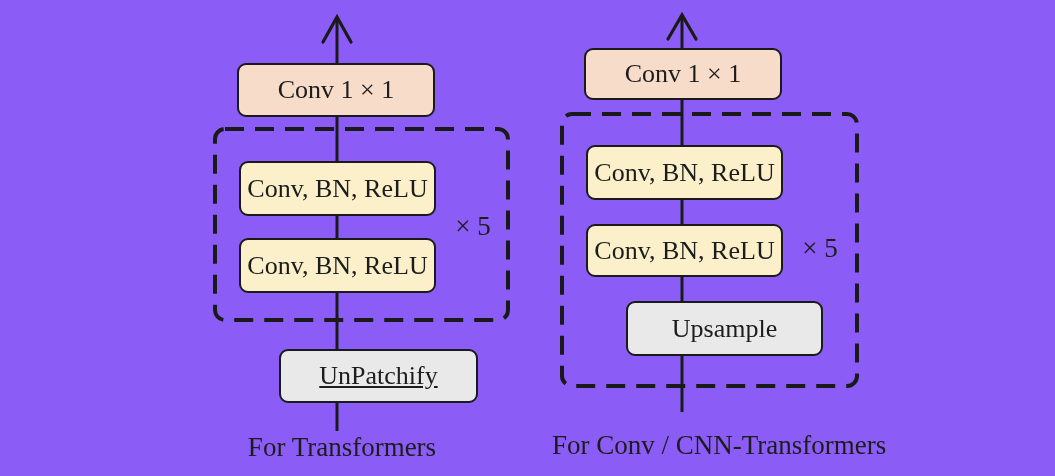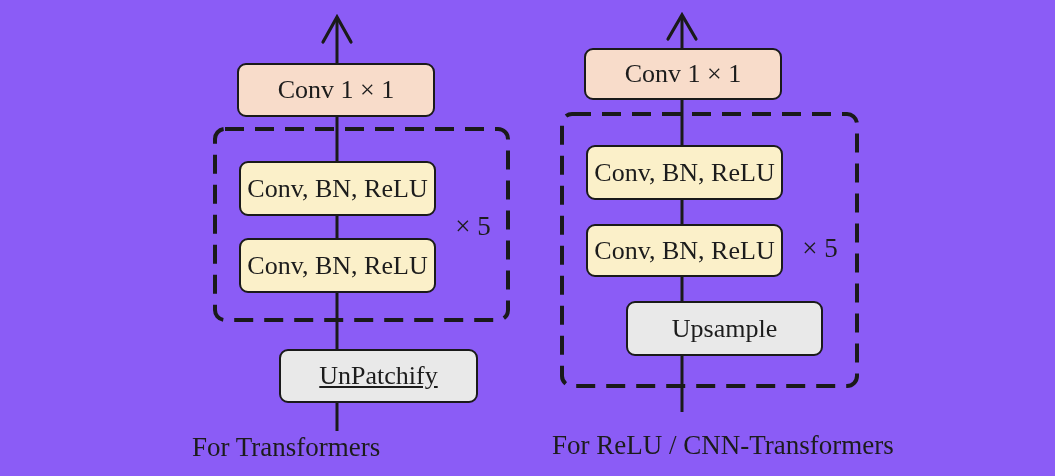--- a/index.html
+++ b/index.html
@@ -37,20 +37,21 @@
     line-height: 28px;
     color: var(--text);
     text-align: center;
     white-space: nowrap;
   }
   .caption {
     position: absolute;
     font-size: 27px;
     line-height: 28px;
     color: var(--text);
+    text-align: center;
     white-space: nowrap;
   }
   
   #l-conv  { left: 237px; top: 63px;  width: 198px; height: 54px; }
   #l-relu1 { left: 239px; top: 161px; width: 197px; height: 55px; }
   #l-relu2 { left: 239px; top: 238px; width: 197px; height: 55px; }
   #l-gray  { left: 239px; top: 349px; width: 199px; height: 54px; text-decoration: underline; }
   #l-mult  { left: 450px; top: 212px; }
   #l-cap   { left: 192px; top: 433px; width: 300px; }
   
@@ -82,15 +83,15 @@
   <div id="l-relu2" class="box fill-relu">Conv, BN, ReLU</div>
   <div id="l-mult" class="mult">× 5</div>
   <div id="l-gray" class="box fill-neutral">UnPatchify</div>
   <div id="l-cap" class="caption">For Transformers</div>
 
   <div id="r-conv" class="box fill-conv">Conv 1 × 1</div>
   <div id="r-relu1" class="box fill-relu">Conv, BN, ReLU</div>
   <div id="r-relu2" class="box fill-relu">Conv, BN, ReLU</div>
   <div id="r-mult" class="mult">× 5</div>
   <div id="r-gray" class="box fill-neutral">Upsample</div>
-  <div id="r-cap" class="caption">For ReLU / CNN-Transformers</div>
+  <div id="r-cap" class="caption">For Conv / CNN-Transformers</div>
 
 </div>
 
 </body></html>

